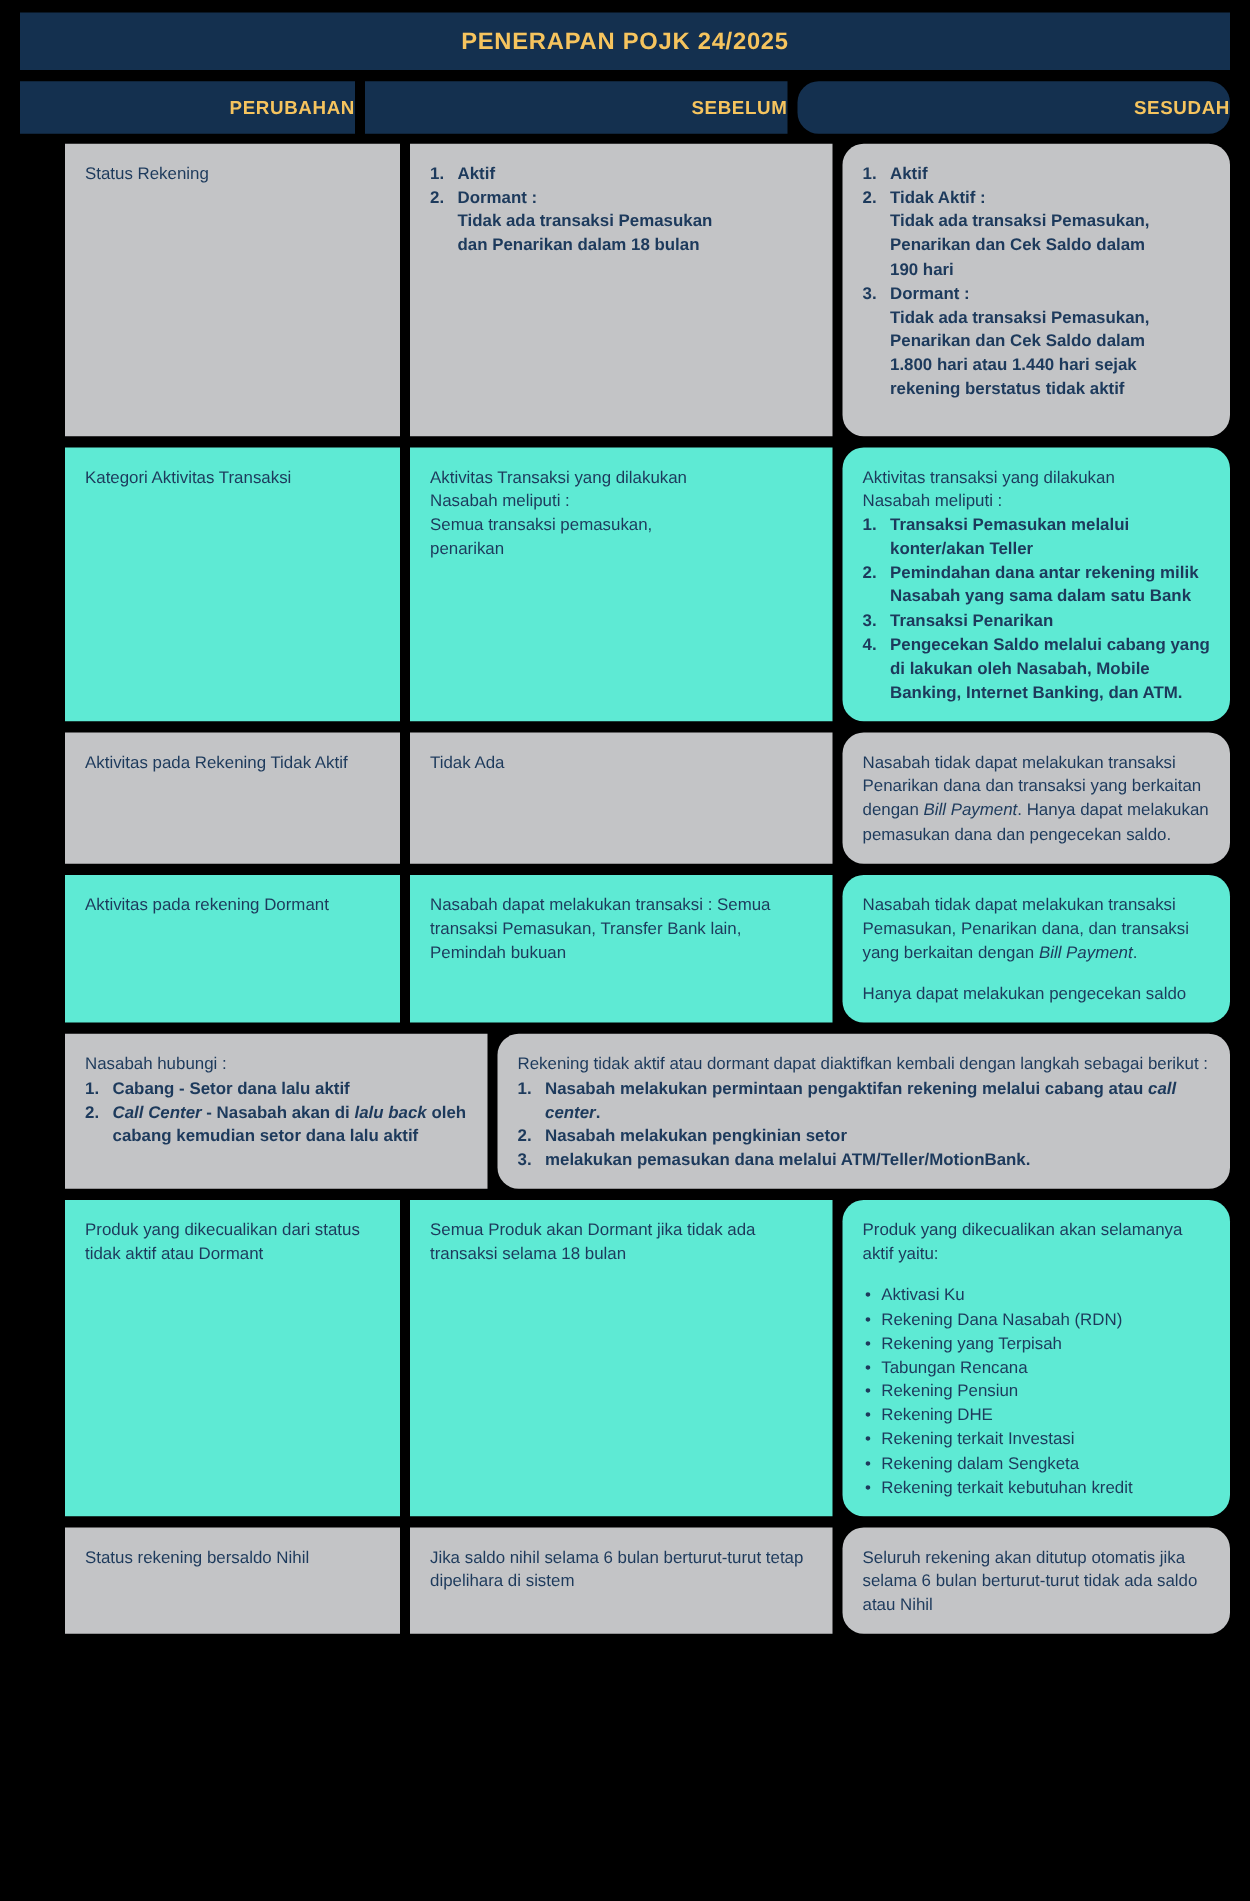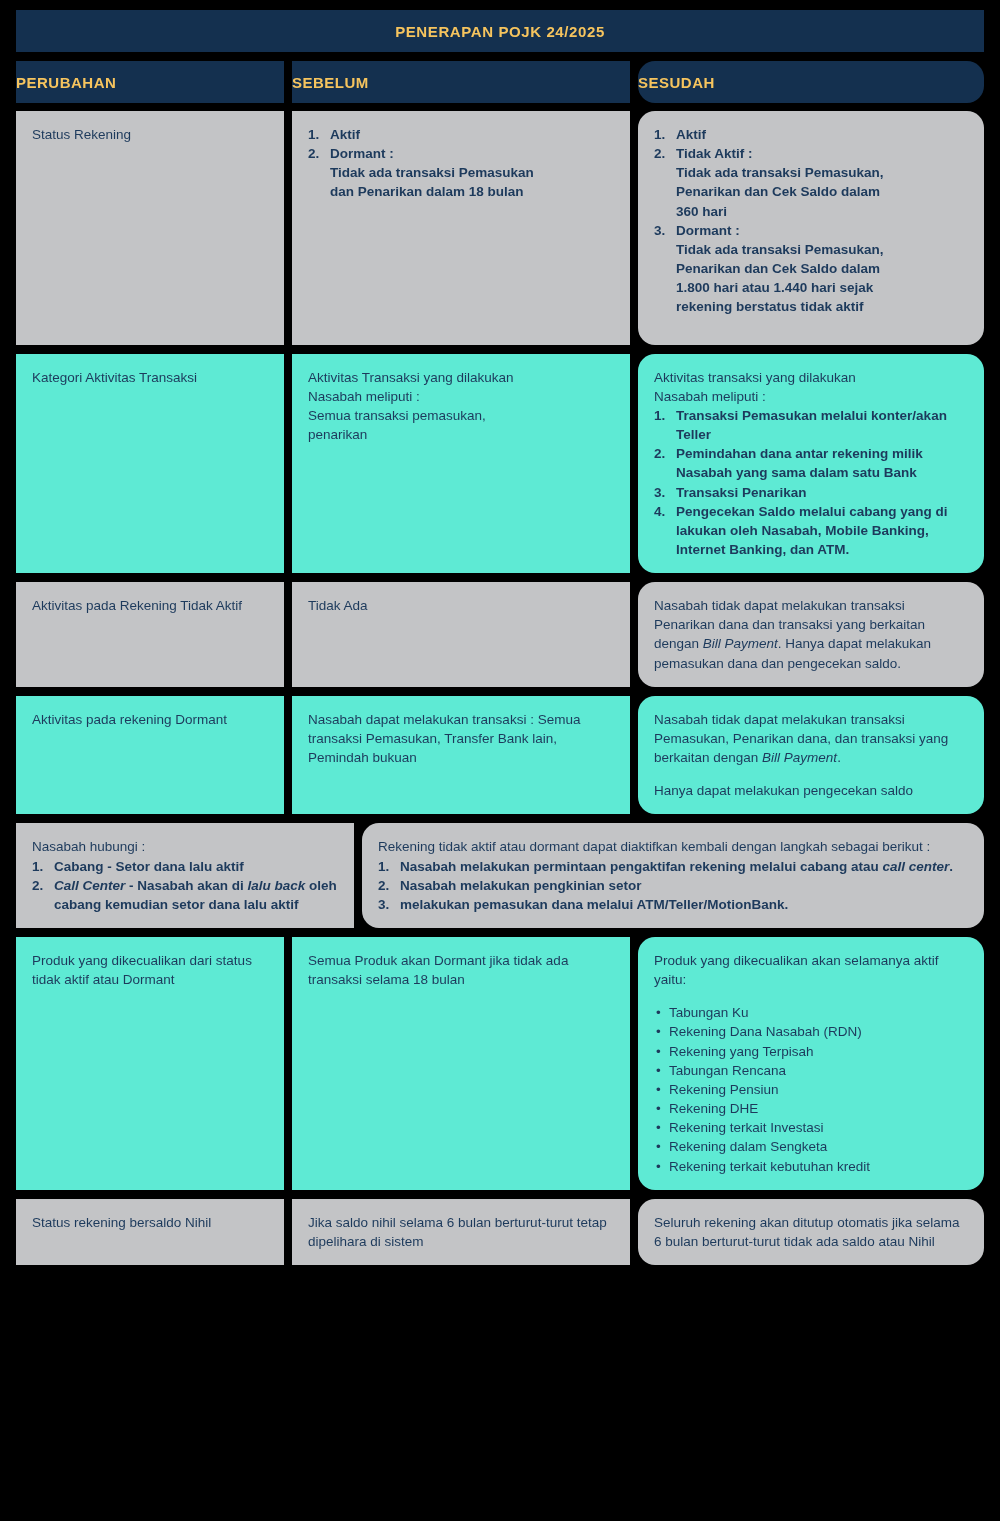--- a/index.html
+++ b/index.html
@@ -14,49 +14,50 @@
     width:1000px;height:1521px;
     box-sizing:border-box;
     padding:10px 16px 14px 16px;
     background:#000000;
   }
   .title-bar{
     background:#14304f;
     color:#f6c45e;
     text-align:center;
     font-weight:bold;
-    font-size:15px;
+    font-size:19px;
     letter-spacing:.6px;
     padding:14px 0 13px 0;
     line-height:1;
   }
   .hdr-row{
     display:flex;
     gap:8px;
     margin-top:9px;
   }
   .hdr-cell{
     background:#14304f;
     color:#f6c45e;
     font-weight:bold;
     font-size:15px;
     letter-spacing:.5px;
-    text-align:left;
+    text-align:right;
     padding:14px 0 13px 0;
     line-height:1;
   }
   .c1{width:268px;flex:0 0 268px;}
   .c2{width:338px;flex:0 0 338px;}
   .c3{flex:1 1 auto;border-radius:17px;}
 
   .body-rows{margin-top:8px;}
   .row{
     display:flex;
     gap:8px;
     margin-bottom:9px;
+    margin-left:36px;
   }
   .row:last-child{margin-bottom:0;}
   .cell{
     box-sizing:border-box;
     padding:14px 16px 14px 16px;
     color:#1d3a5c;
     font-size:13.5px;
     line-height:1.42;
   }
   .shade-a .cell{background:#c3c4c6;}
@@ -121,21 +122,21 @@
         </div>
         <div class="cell c2">
           <ol class="num">
             <li>Aktif</li>
             <li>Dormant :<span class="sub">Tidak ada transaksi Pemasukan</span><span class="sub">dan Penarikan dalam 18 bulan</span></li>
           </ol>
         </div>
         <div class="cell c3">
           <ol class="num">
             <li>Aktif</li>
-            <li>Tidak Aktif :<span class="sub">Tidak ada transaksi Pemasukan,</span><span class="sub">Penarikan dan  Cek Saldo dalam</span><span class="sub">360 hari</span></li>
+            <li>Tidak Aktif :<span class="sub">Tidak ada transaksi Pemasukan,</span><span class="sub">Penarikan dan  Cek Saldo dalam</span><span class="sub">190 hari</span></li>
             <li>Dormant :<span class="sub">Tidak ada transaksi Pemasukan,</span><span class="sub">Penarikan dan  Cek Saldo dalam</span><span class="sub">1.800 hari atau 1.440 hari sejak</span><span class="sub">rekening berstatus tidak aktif</span></li>
           </ol>
           <div class="gap"></div>
         </div>
       </div>
       <div class="row shade-b">
         <div class="cell c1">
           <p class="label">Kategori Aktivitas Transaksi</p>
         </div>
         <div class="cell c2">
@@ -200,21 +201,21 @@
         <div class="cell c1">
           <p class="label">Produk yang dikecualikan dari status tidak aktif atau Dormant</p>
         </div>
         <div class="cell c2">
           <p>Semua Produk akan Dormant jika tidak ada transaksi selama 18 bulan</p>
         </div>
         <div class="cell c3">
           <p>Produk yang dikecualikan akan selamanya aktif yaitu:</p>
           <div class="gap"></div>
           <ul class="bul">
-            <li>Tabungan Ku</li>
+            <li>Aktivasi Ku</li>
             <li>Rekening Dana Nasabah (RDN)</li>
             <li>Rekening yang Terpisah</li>
             <li>Tabungan Rencana</li>
             <li>Rekening Pensiun</li>
             <li>Rekening DHE</li>
             <li>Rekening terkait Investasi</li>
             <li>Rekening dalam Sengketa</li>
             <li>Rekening terkait kebutuhan kredit</li>
           </ul>
         </div>

